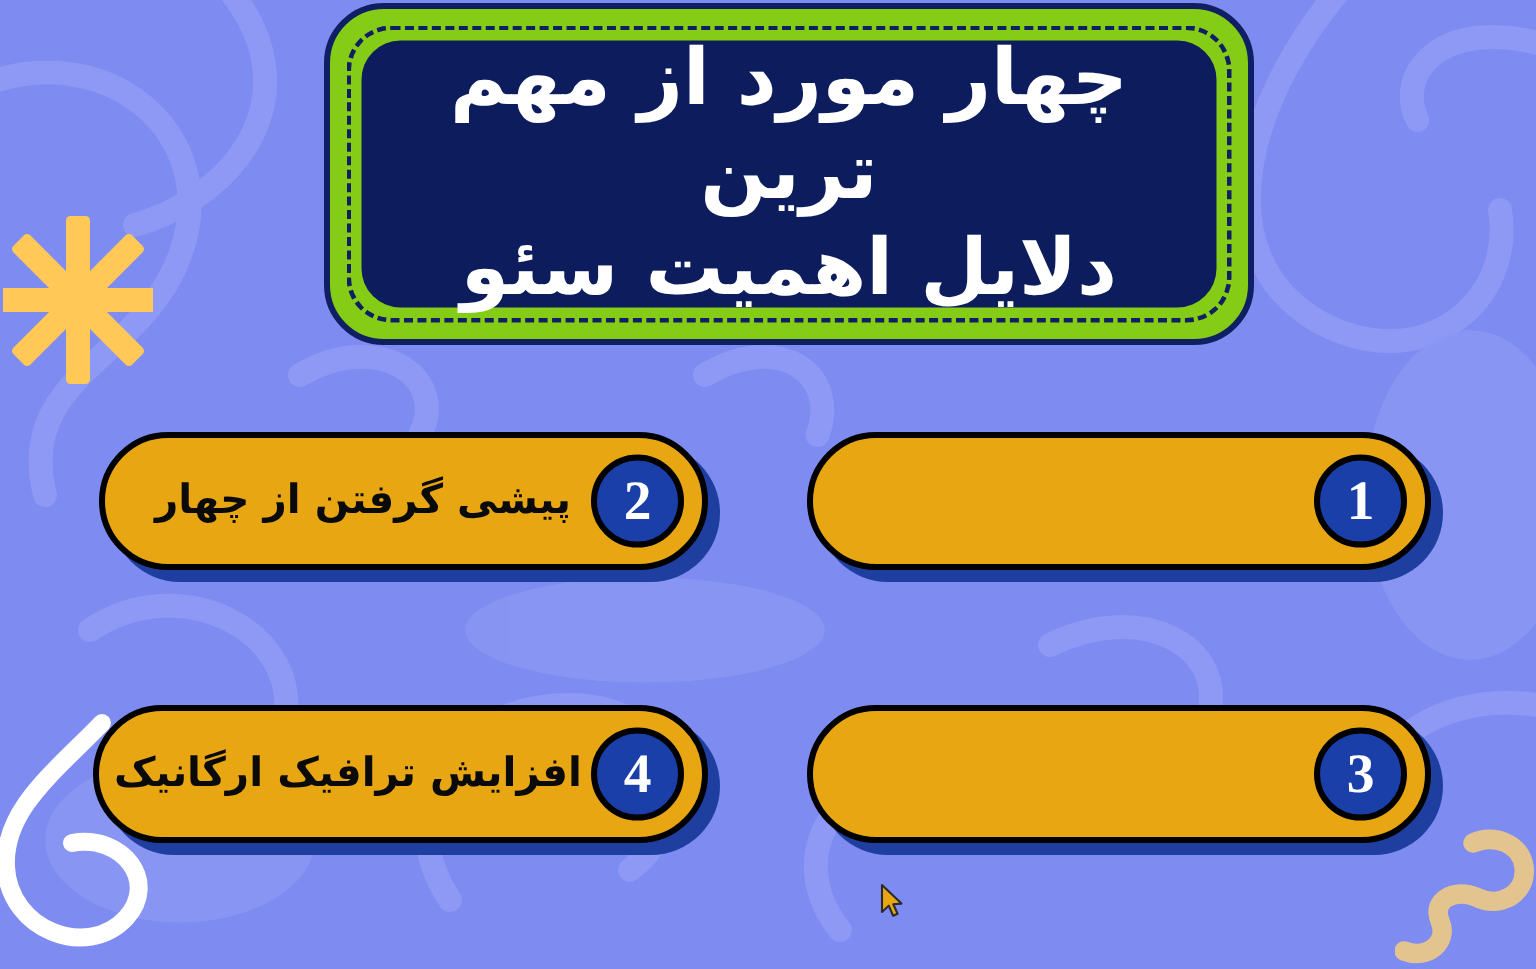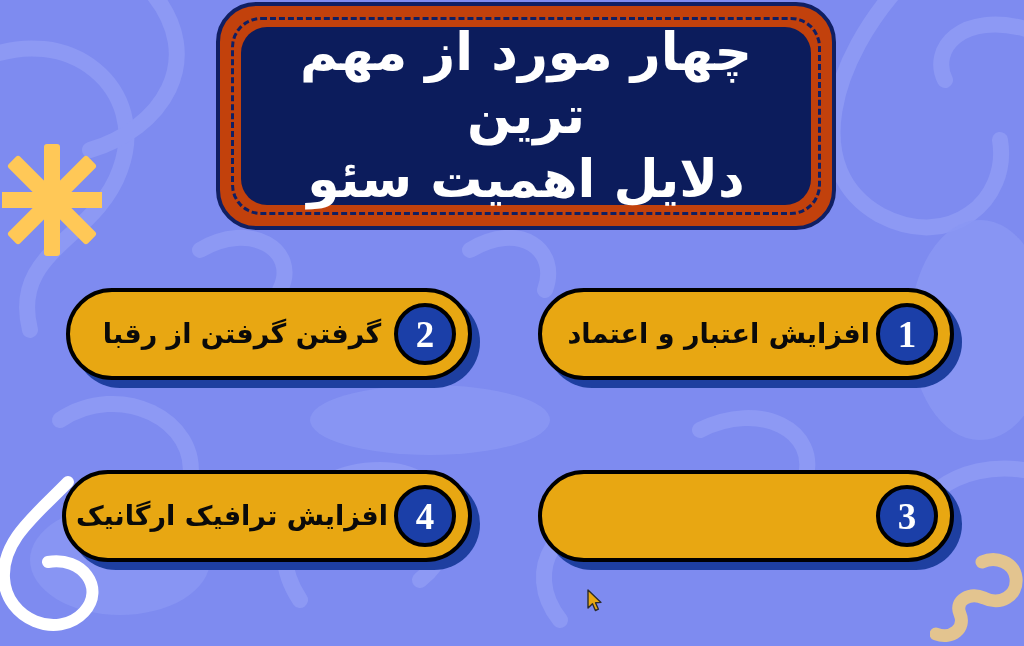--- a/index.html
+++ b/index.html
@@ -29,21 +29,21 @@
 
   
   .title-plaque {
     position: absolute;
     left: 216px;
     top: 2px;
     width: 620px;
     height: 228px;
     box-sizing: border-box;
     border-radius: 40px;
-    background: #c2410c;
+    background: #84cc16;
     border: 4px solid #101f63;
     display: flex;
     align-items: center;
     justify-content: center;
   }
   .title-dash {
     position: absolute;
     left: 11px;
     top: 11px;
     right: 11px;
@@ -198,26 +198,25 @@
     </div>
   </div>
 
   <div class="pill-shadow" id="pill-1-shdw"></div>
   <div class="pill-shadow" id="pill-2-shdw"></div>
   <div class="pill-shadow" id="pill-3-shdw"></div>
   <div class="pill-shadow" id="pill-4-shdw"></div>
 
   <div class="pill" id="pill-1">
     <div class="pill-badge">1</div>
-    <div class="pill-label">افزایش اعتبار و اعتماد</div>
   </div>
 
   <div class="pill" id="pill-2">
     <div class="pill-badge">2</div>
-    <div class="pill-label">گرفتن گرفتن از رقبا</div>
+    <div class="pill-label">پیشی گرفتن از چهار</div>
   </div>
 
   <div class="pill" id="pill-3">
     <div class="pill-badge">3</div>
   </div>
 
   <div class="pill" id="pill-4">
     <div class="pill-badge">4</div>
     <div class="pill-label">افزایش ترافیک ارگانیک</div>
   </div>

